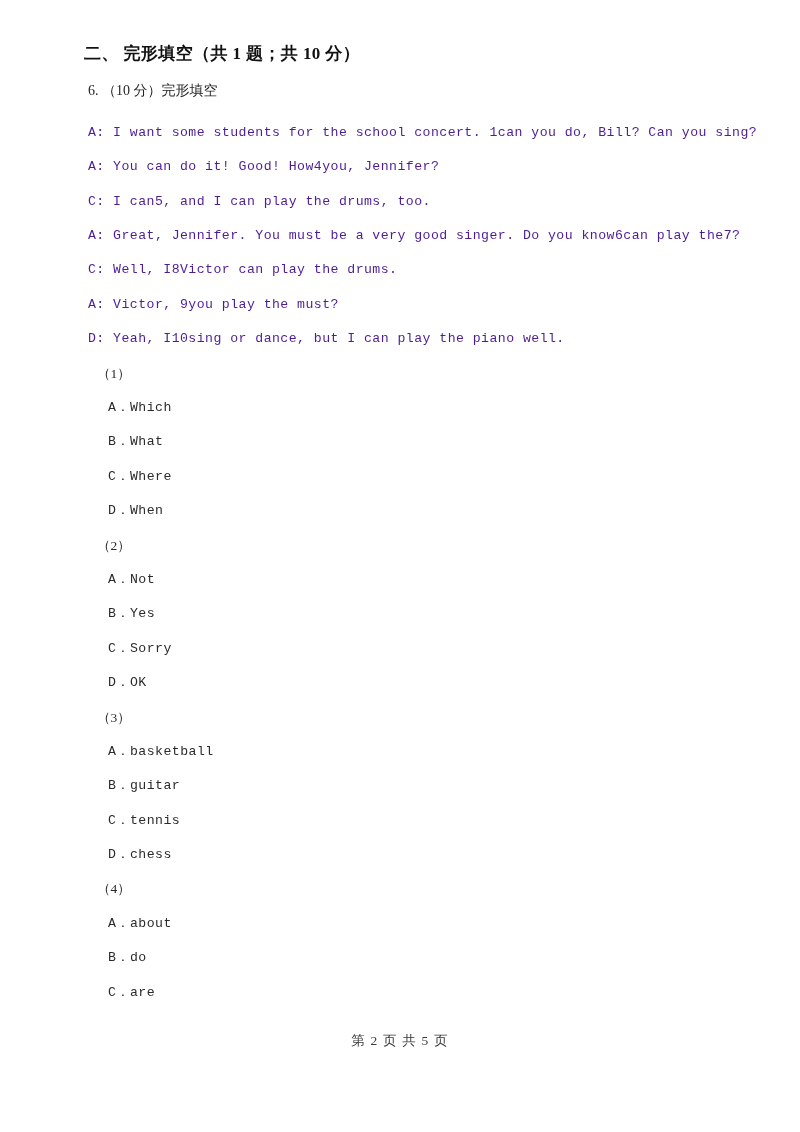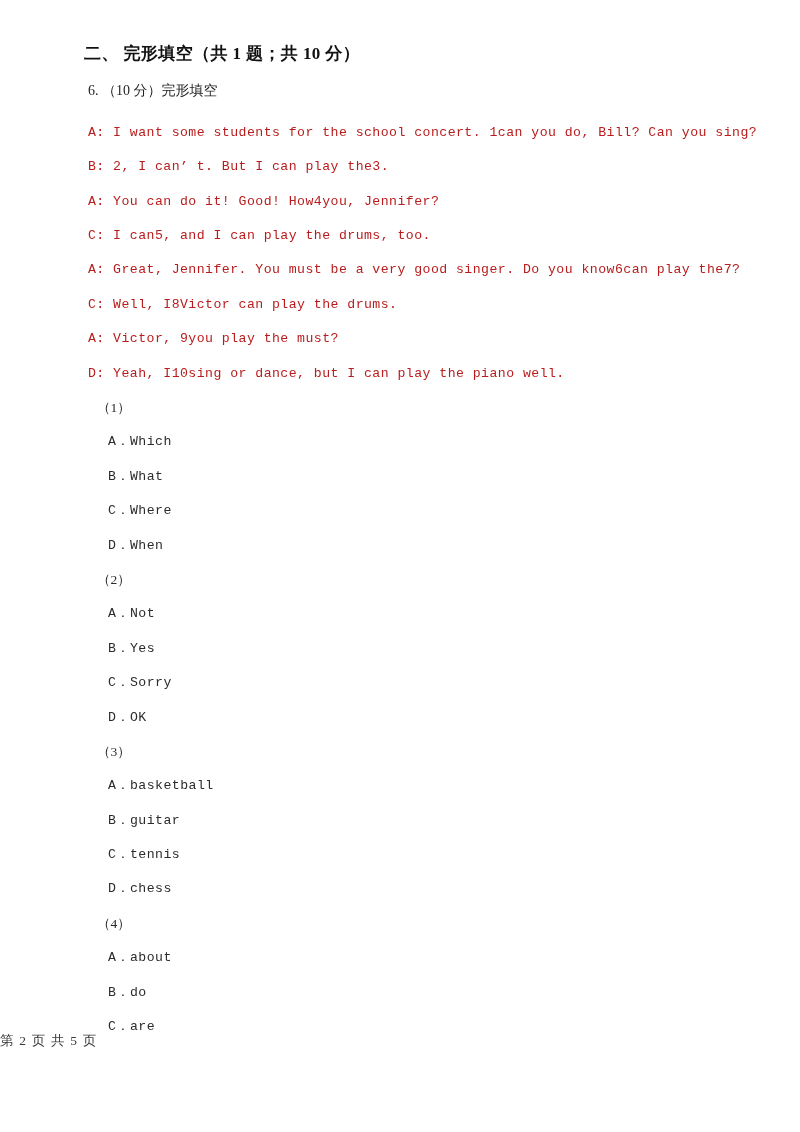--- a/index.html
+++ b/index.html
@@ -39,21 +39,21 @@
     line-height: 1.25;
     white-space: pre;
   }
   .dialogue {
     margin: 0 0 0 4px;
   }
   .dialogue-line {
     font-family: "Liberation Mono", "DejaVu Sans Mono", monospace;
     font-size: 13.2px;
     letter-spacing: 0.45px;
-    color: #b91c1c;
+    color: #4c1d95;
     height: 34.4px;
     line-height: 34.4px;
     white-space: pre;
     overflow: visible;
   }
   .opt-group {
     margin: 0 0 0 4px;
   }
   .opt-number {
     font-family: "Liberation Serif", "DejaVu Serif", serif;
@@ -72,40 +72,40 @@
     height: 34.4px;
     line-height: 34.4px;
     white-space: pre;
     margin-left: 20px;
   }
   .page-footer {
     position: absolute;
     left: 0;
     right: 0;
     top: 1032px;
+    text-align: center;
     font-family: "Liberation Serif", "DejaVu Serif", serif;
     font-size: 13.5px;
     color: #3a3a3a;
     letter-spacing: 1.2px;
     white-space: pre;
   }
 </style>
 </head>
 <body>
 
 <div class="page">
   <div class="content">
 
     <div class="section-heading">二、 完形填空（共 1 题；共 10 分）</div>
 
     <div class="question-stem">6. （10 分）完形填空</div>
 
     <div class="dialogue">
       <div class="dialogue-line">A: I want some students for the school concert. 1can you do, Bill? Can you sing?</div>
-      <div class="dialogue-line">B: 2, I can’ t. But I can play the3.</div>
       <div class="dialogue-line">A: You can do it! Good! How4you, Jennifer?</div>
       <div class="dialogue-line">C: I can5, and I can play the drums, too.</div>
       <div class="dialogue-line">A: Great, Jennifer. You must be a very good singer. Do you know6can play the7?</div>
       <div class="dialogue-line">C: Well, I8Victor can play the drums.</div>
       <div class="dialogue-line">A: Victor, 9you play the must?</div>
       <div class="dialogue-line">D: Yeah, I10sing or dance, but I can play the piano well.</div>
     </div>
 
     <div class="opt-group">
       <div class="opt-number">（1）</div>

